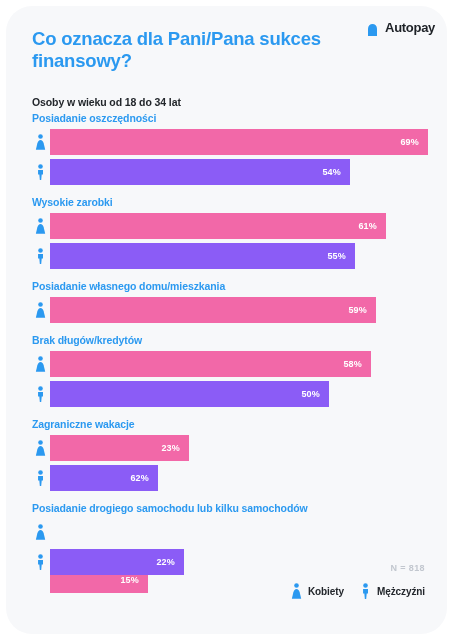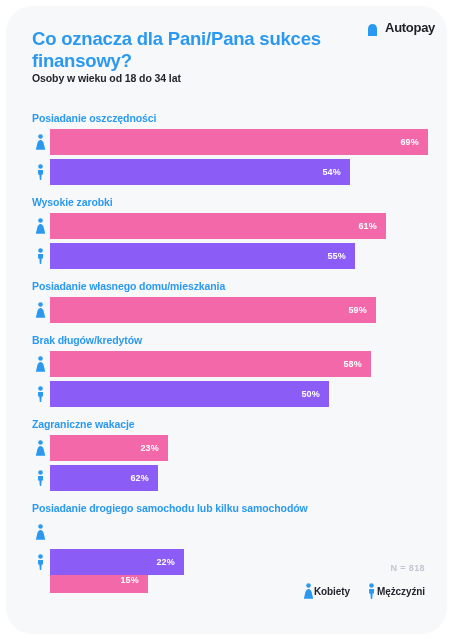--- a/index.html
+++ b/index.html
@@ -37,21 +37,21 @@
     font-weight: bold;
     line-height: 22px;
     letter-spacing: -0.2px;
     width: 300px;
     margin: 0;
   }
   .subtitle {
     color: #22262b;
     font-size: 10.5px;
     font-weight: bold;
-    margin-top: 0;
+    margin-top: 24px;
     letter-spacing: -0.1px;
   }
   .brand {
     position: absolute;
     right: 12px;
     top: 14px;
     display: flex;
     align-items: center;
     gap: 8px;
   }
@@ -131,20 +131,21 @@
   }
   .legend {
     display: flex;
     align-items: center;
     justify-content: flex-end;
     gap: 16px;
   }
   .legend-item {
     display: flex;
     align-items: center;
+    gap: 6px;
   }
   .legend-label {
     color: #22262b;
     font-size: 10px;
     font-weight: bold;
     letter-spacing: -0.1px;
   }
 </style>
 </head>
 <body>
@@ -272,21 +273,21 @@
       <div class="group">
         <div class="group-label">Zagraniczne wakacje</div>
         <div class="row">
           <div class="icon-cell">
             <svg width="11.049999999999999" height="17" viewBox="0 0 13 20">
               <circle cx="6.5" cy="3" r="2.7" fill="#2b99f0"></circle>
               <path d="M6.5 7 C8.3 7 9.6 8.6 10.2 10.8 L12 18.6 L1 18.6 L2.8 10.8 C3.4 8.6 4.7 7 6.5 7 Z" fill="#2b99f0"></path>
             </svg>
           </div>
           <div class="bar-track">
-            <div class="bar female" style="width: 118px;">
+            <div class="bar female" style="width: 139px;">
               <span class="bar-value">23%</span>
             </div>
           </div>
         </div>
         <div class="row">
           <div class="icon-cell">
             <svg width="11.049999999999999" height="17" viewBox="0 0 13 20">
               <circle cx="6.5" cy="3" r="2.7" fill="#2b99f0"></circle>
               <path d="M3.6 7.2 L9.4 7.2 L9.4 12.4 L7.9 12.4 L7.3 18.8 L5.7 18.8 L5.1 12.4 L3.6 12.4 Z" fill="#2b99f0"></path>
             </svg>

